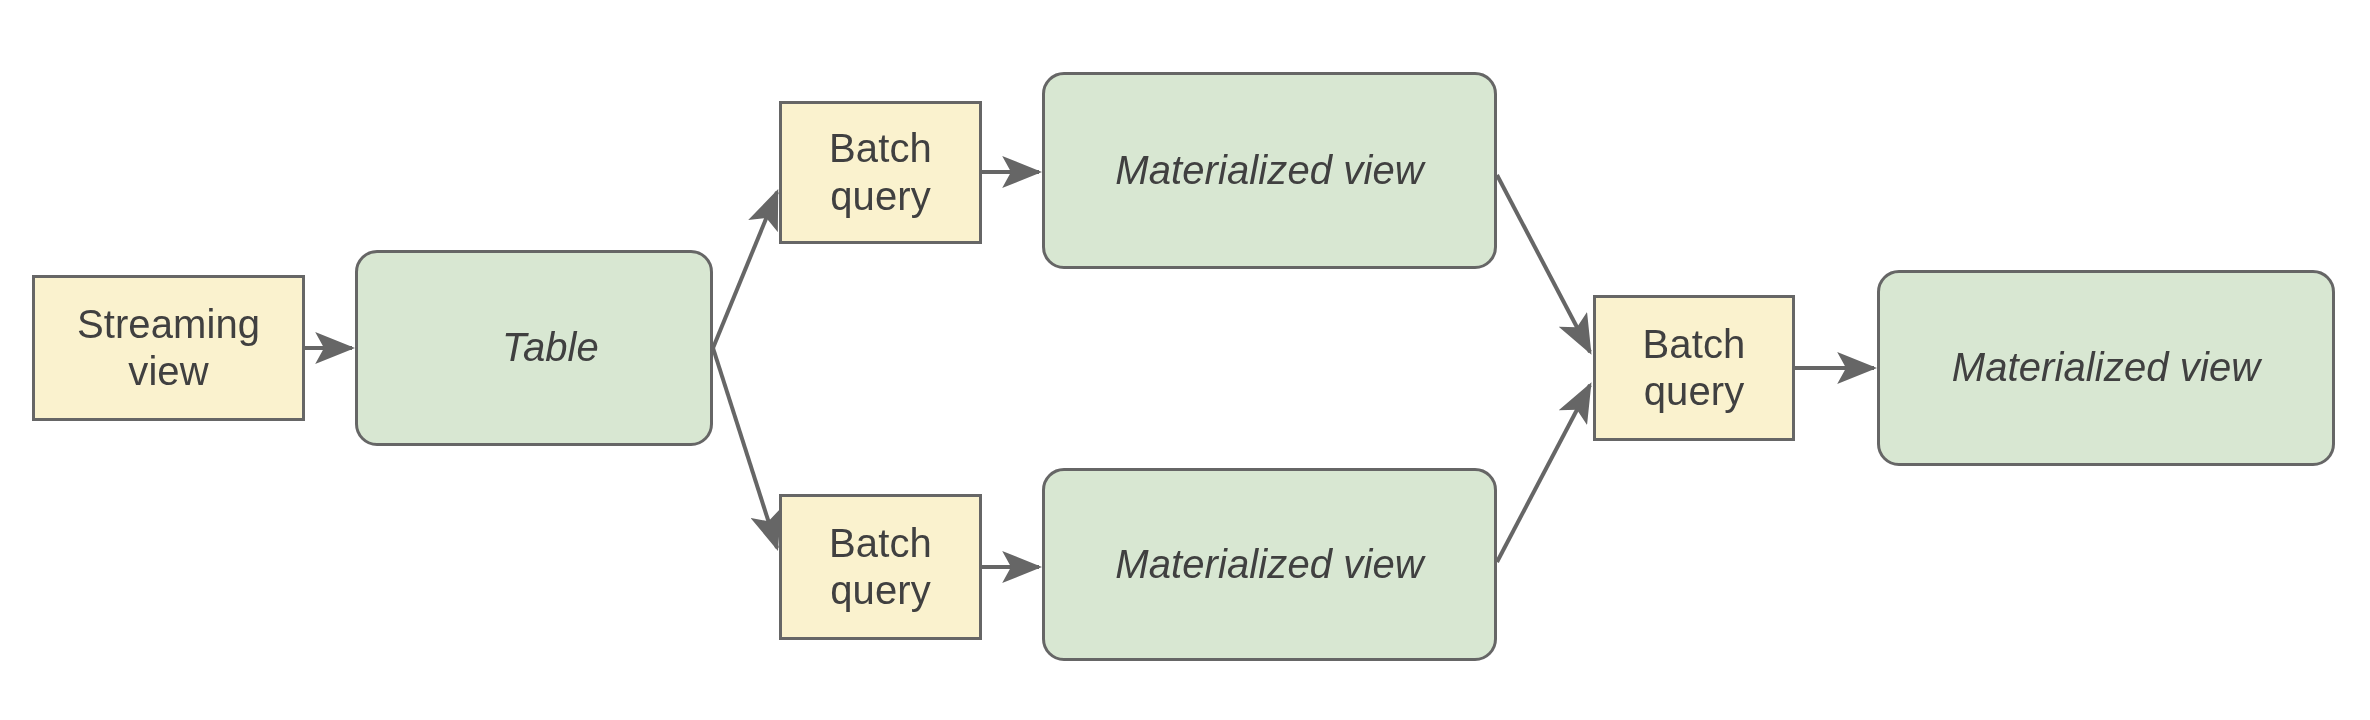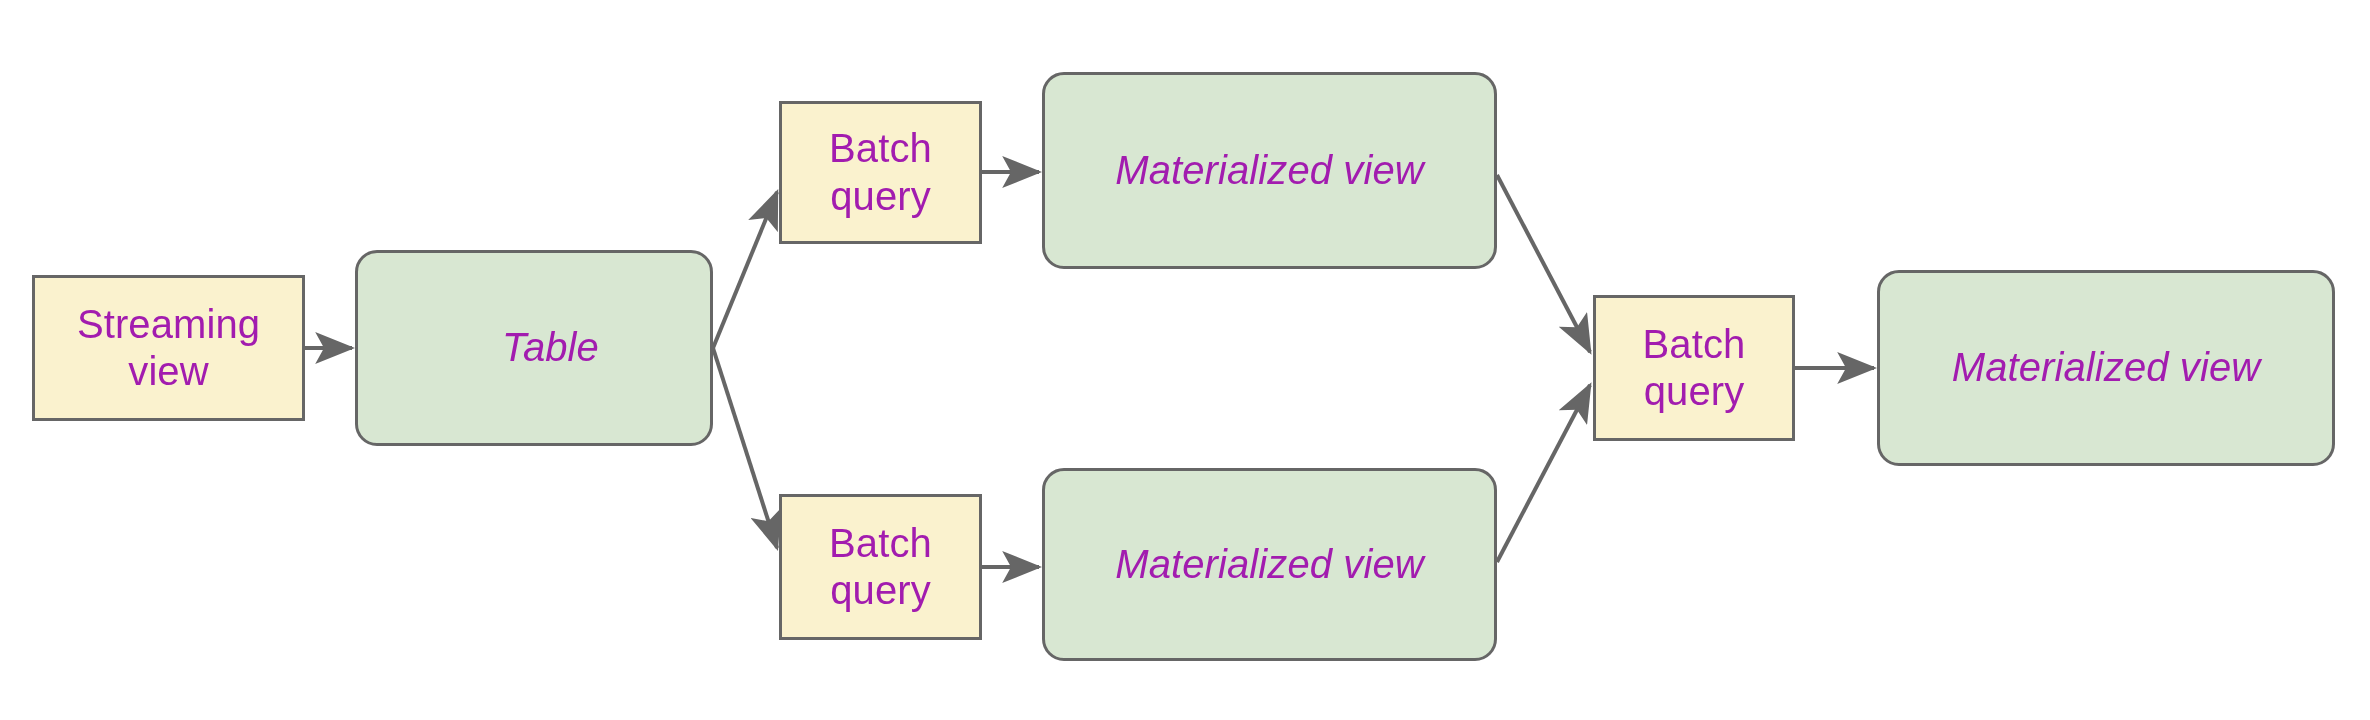--- a/index.html
+++ b/index.html
@@ -25,21 +25,21 @@
     height: 720px;
     pointer-events: none;
   }
   .node {
     position: absolute;
     box-sizing: border-box;
     display: flex;
     align-items: center;
     justify-content: center;
     text-align: center;
-    color: #a21caf;
+    color: #404040;
     font-size: 40px;
     line-height: 1.18;
     letter-spacing: 0.1px;
     border: 3px solid #666666;
     z-index: 2;
   }
   .node-query {
     background: #FAF2CE;
     border-radius: 0;
   }

